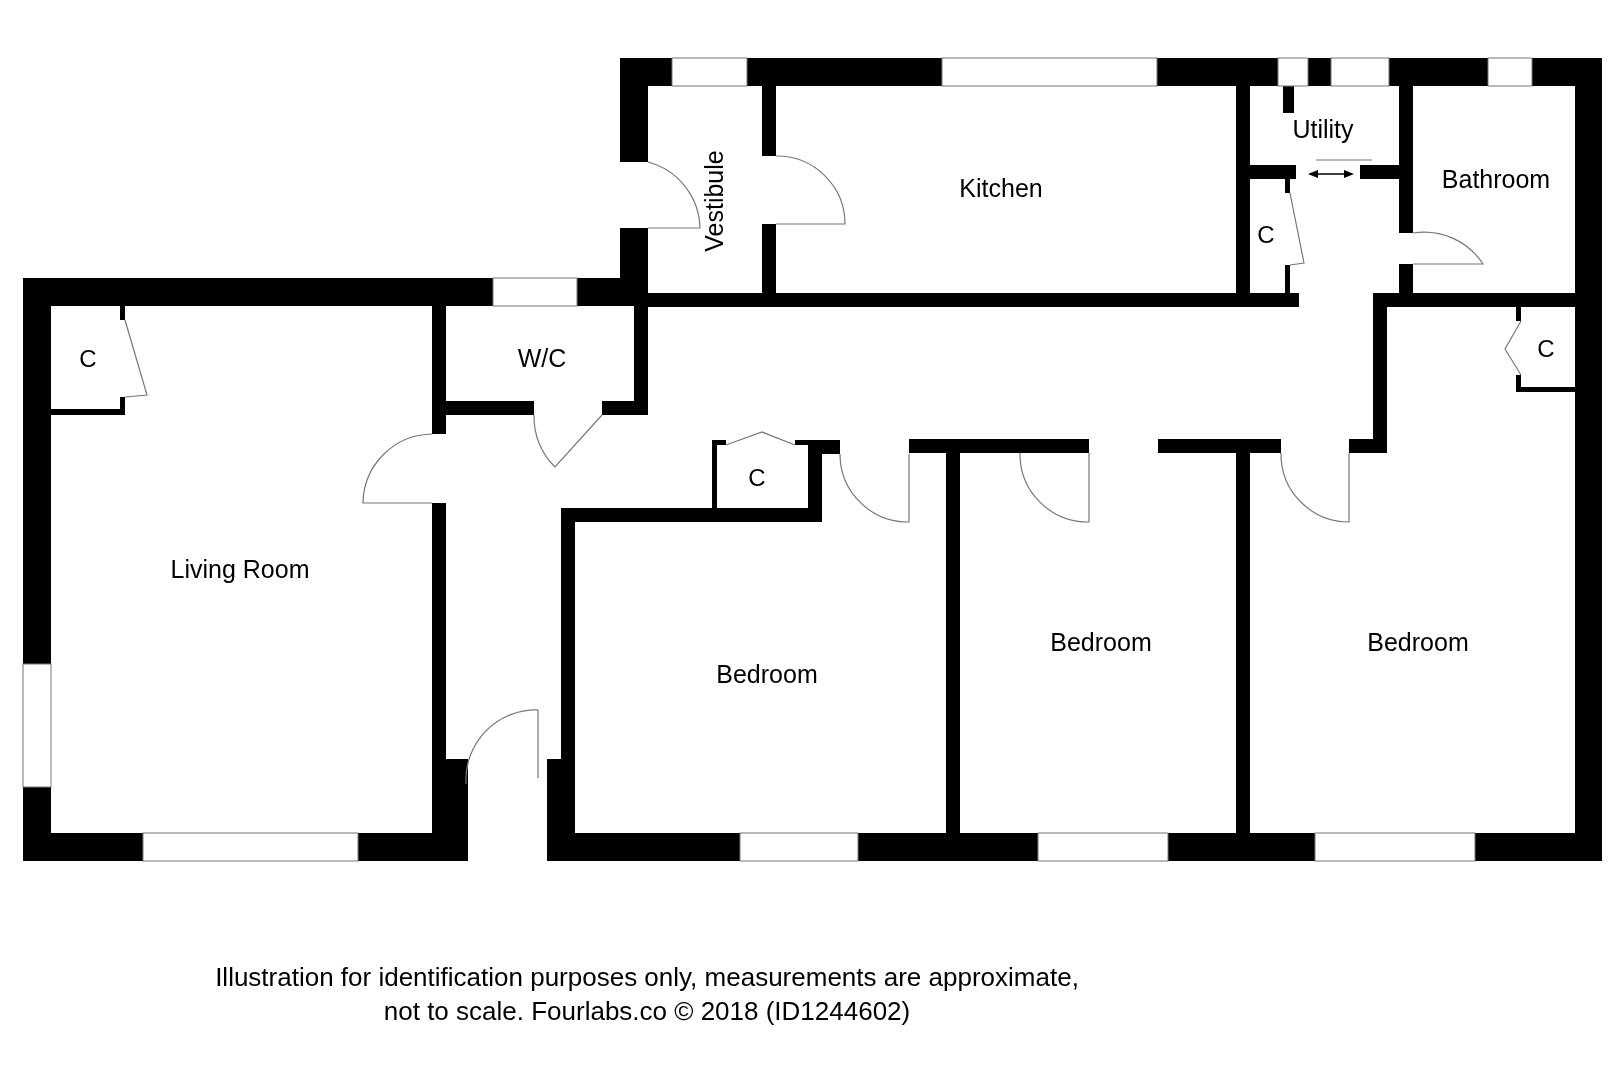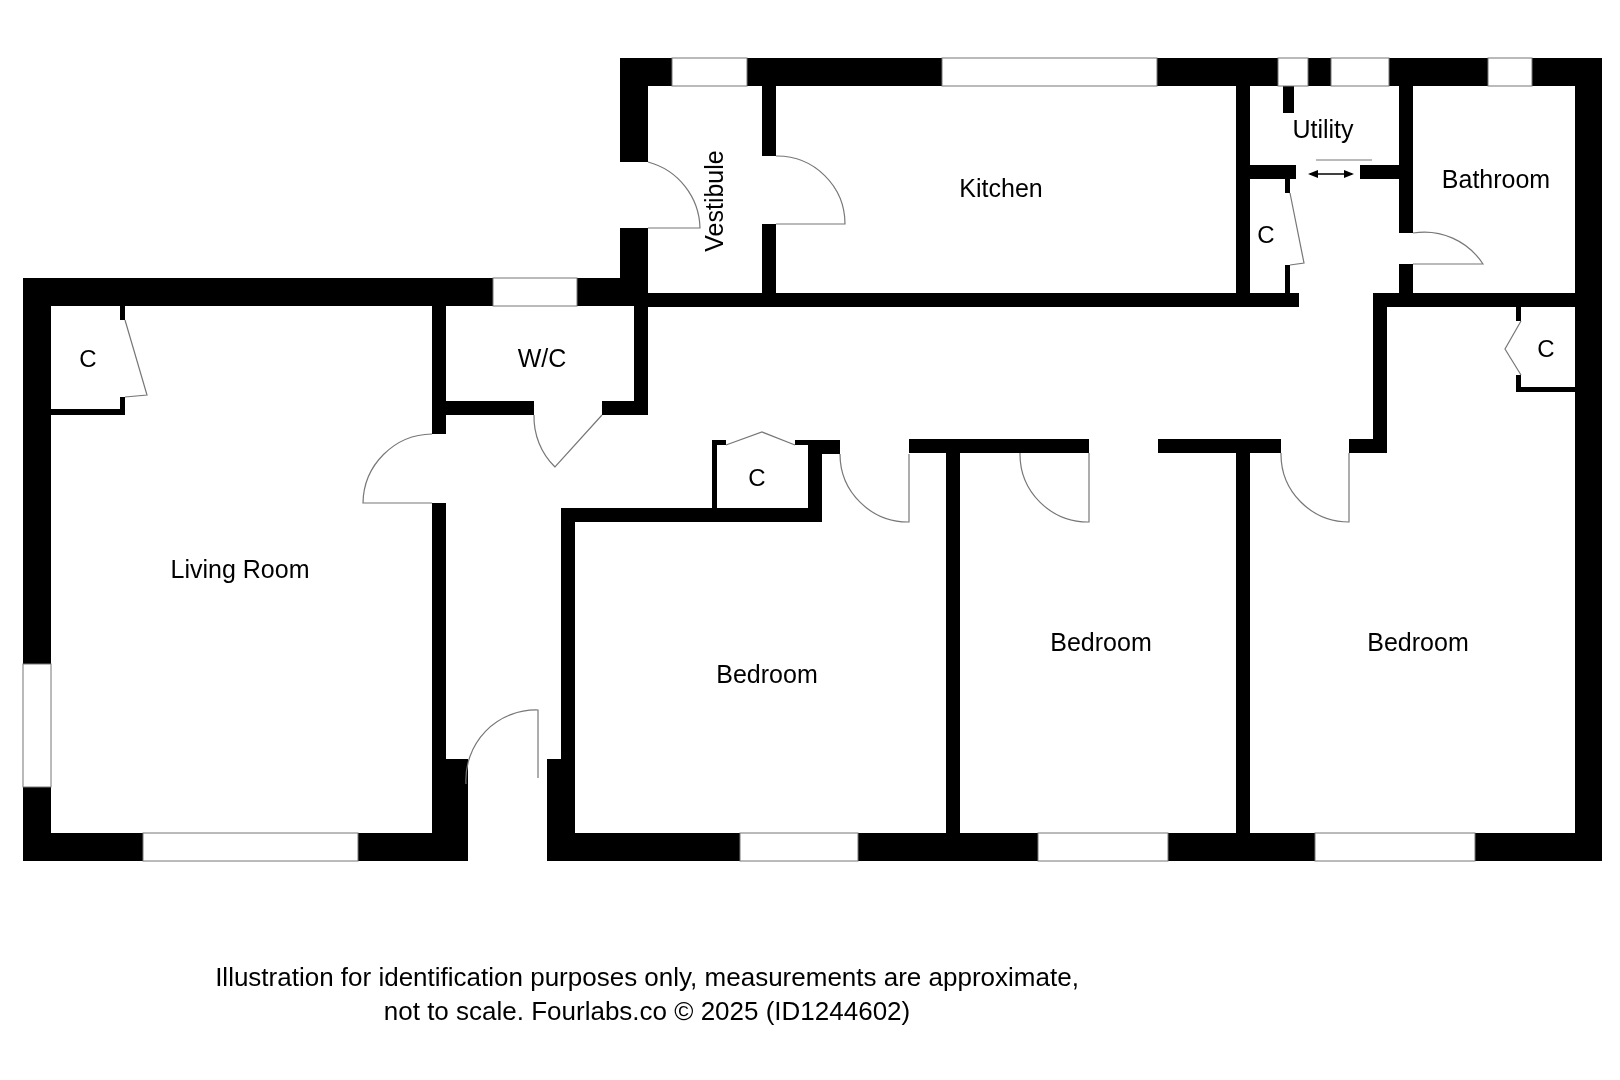--- a/index.html
+++ b/index.html
@@ -120,14 +120,14 @@
     <text class="lbl" x="1418" y="651" text-anchor="middle">Bedroom</text>
     <text class="lbl-s" x="88" y="367" text-anchor="middle">C</text>
     <text class="lbl-s" x="757" y="486" text-anchor="middle">C</text>
     <text class="lbl-s" x="1266" y="243" text-anchor="middle">C</text>
     <text class="lbl-s" x="1546" y="357" text-anchor="middle">C</text>
   </g>
 </svg>
 
 <div class="caption">
   <div>Illustration for identification purposes only, measurements are approximate,</div>
-  <div>not to scale. Fourlabs.co © 2025 (ID1244602)</div>
+  <div>not to scale. Fourlabs.co © 2018 (ID1244602)</div>
 </div>
 
 </body></html>

